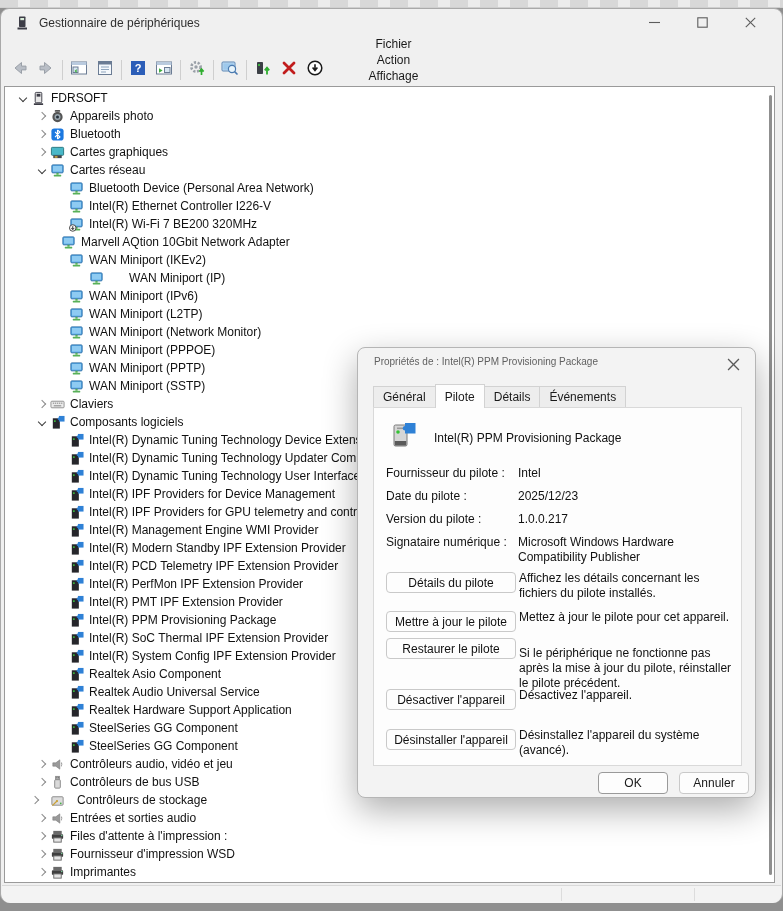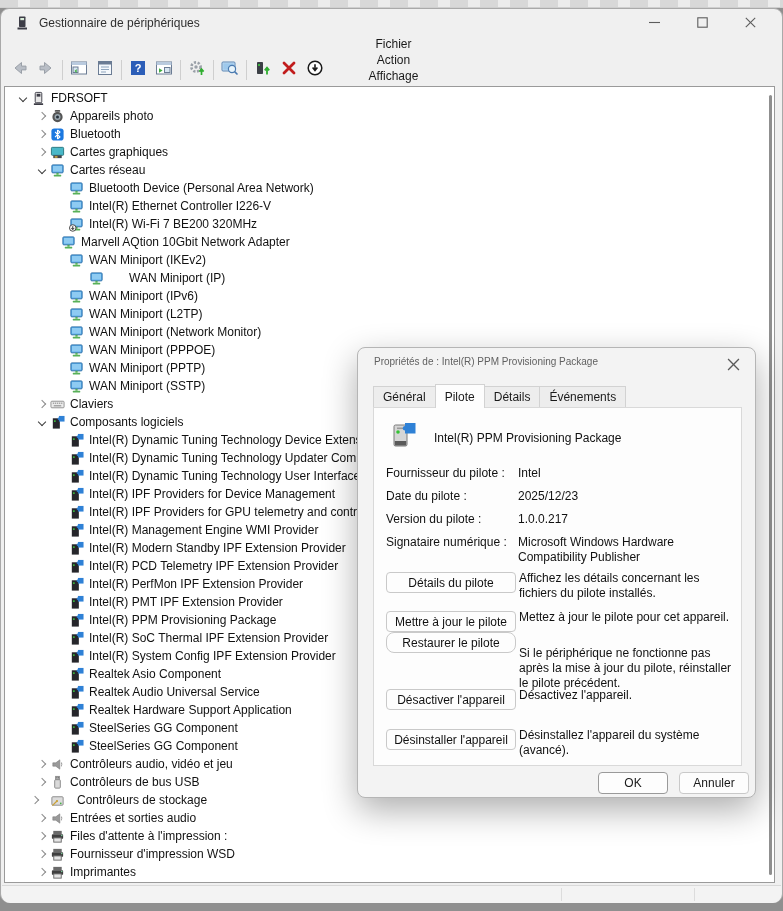--- a/index.html
+++ b/index.html
@@ -841,21 +841,21 @@
         <div class="field-row">
           <div class="field-label">Signataire numérique :</div>
           <div class="field-value">Microsoft Windows Hardware Compatibility Publisher</div>
         </div>
       </div>
     <div id="dlg-actions">
         <div class="act-btn" style="top: 164px;">Détails du pilote</div>
         <div class="act-desc" style="top: 163px;">Affichez les détails concernant les fichiers du pilote installés.</div>
         <div class="act-btn" style="top: 203px;">Mettre à jour le pilote</div>
         <div class="act-desc" style="top: 202px;">Mettez à jour le pilote pour cet appareil.</div>
-        <div class="act-btn" style="top: 224px; border-radius: 8px;">Restaurer le pilote</div>
+        <div class="act-btn" style="top: 230px;">Restaurer le pilote</div>
         <div class="act-desc" style="top: 238px;">Si le périphérique ne fonctionne pas après la mise à jour du pilote, réinstaller le pilote précédent.</div>
         <div class="act-btn" style="top: 281px;">Désactiver l'appareil</div>
         <div class="act-desc" style="top: 280px;">Désactivez l'appareil.</div>
         <div class="act-btn" style="top: 321px;">Désinstaller l'appareil</div>
         <div class="act-desc" style="top: 320px;">Désinstallez l'appareil du système (avancé).</div>
       </div>
   </div>
   <div class="footer-btn ok">OK</div>
   <div class="footer-btn cancel">Annuler</div>
 </div>

